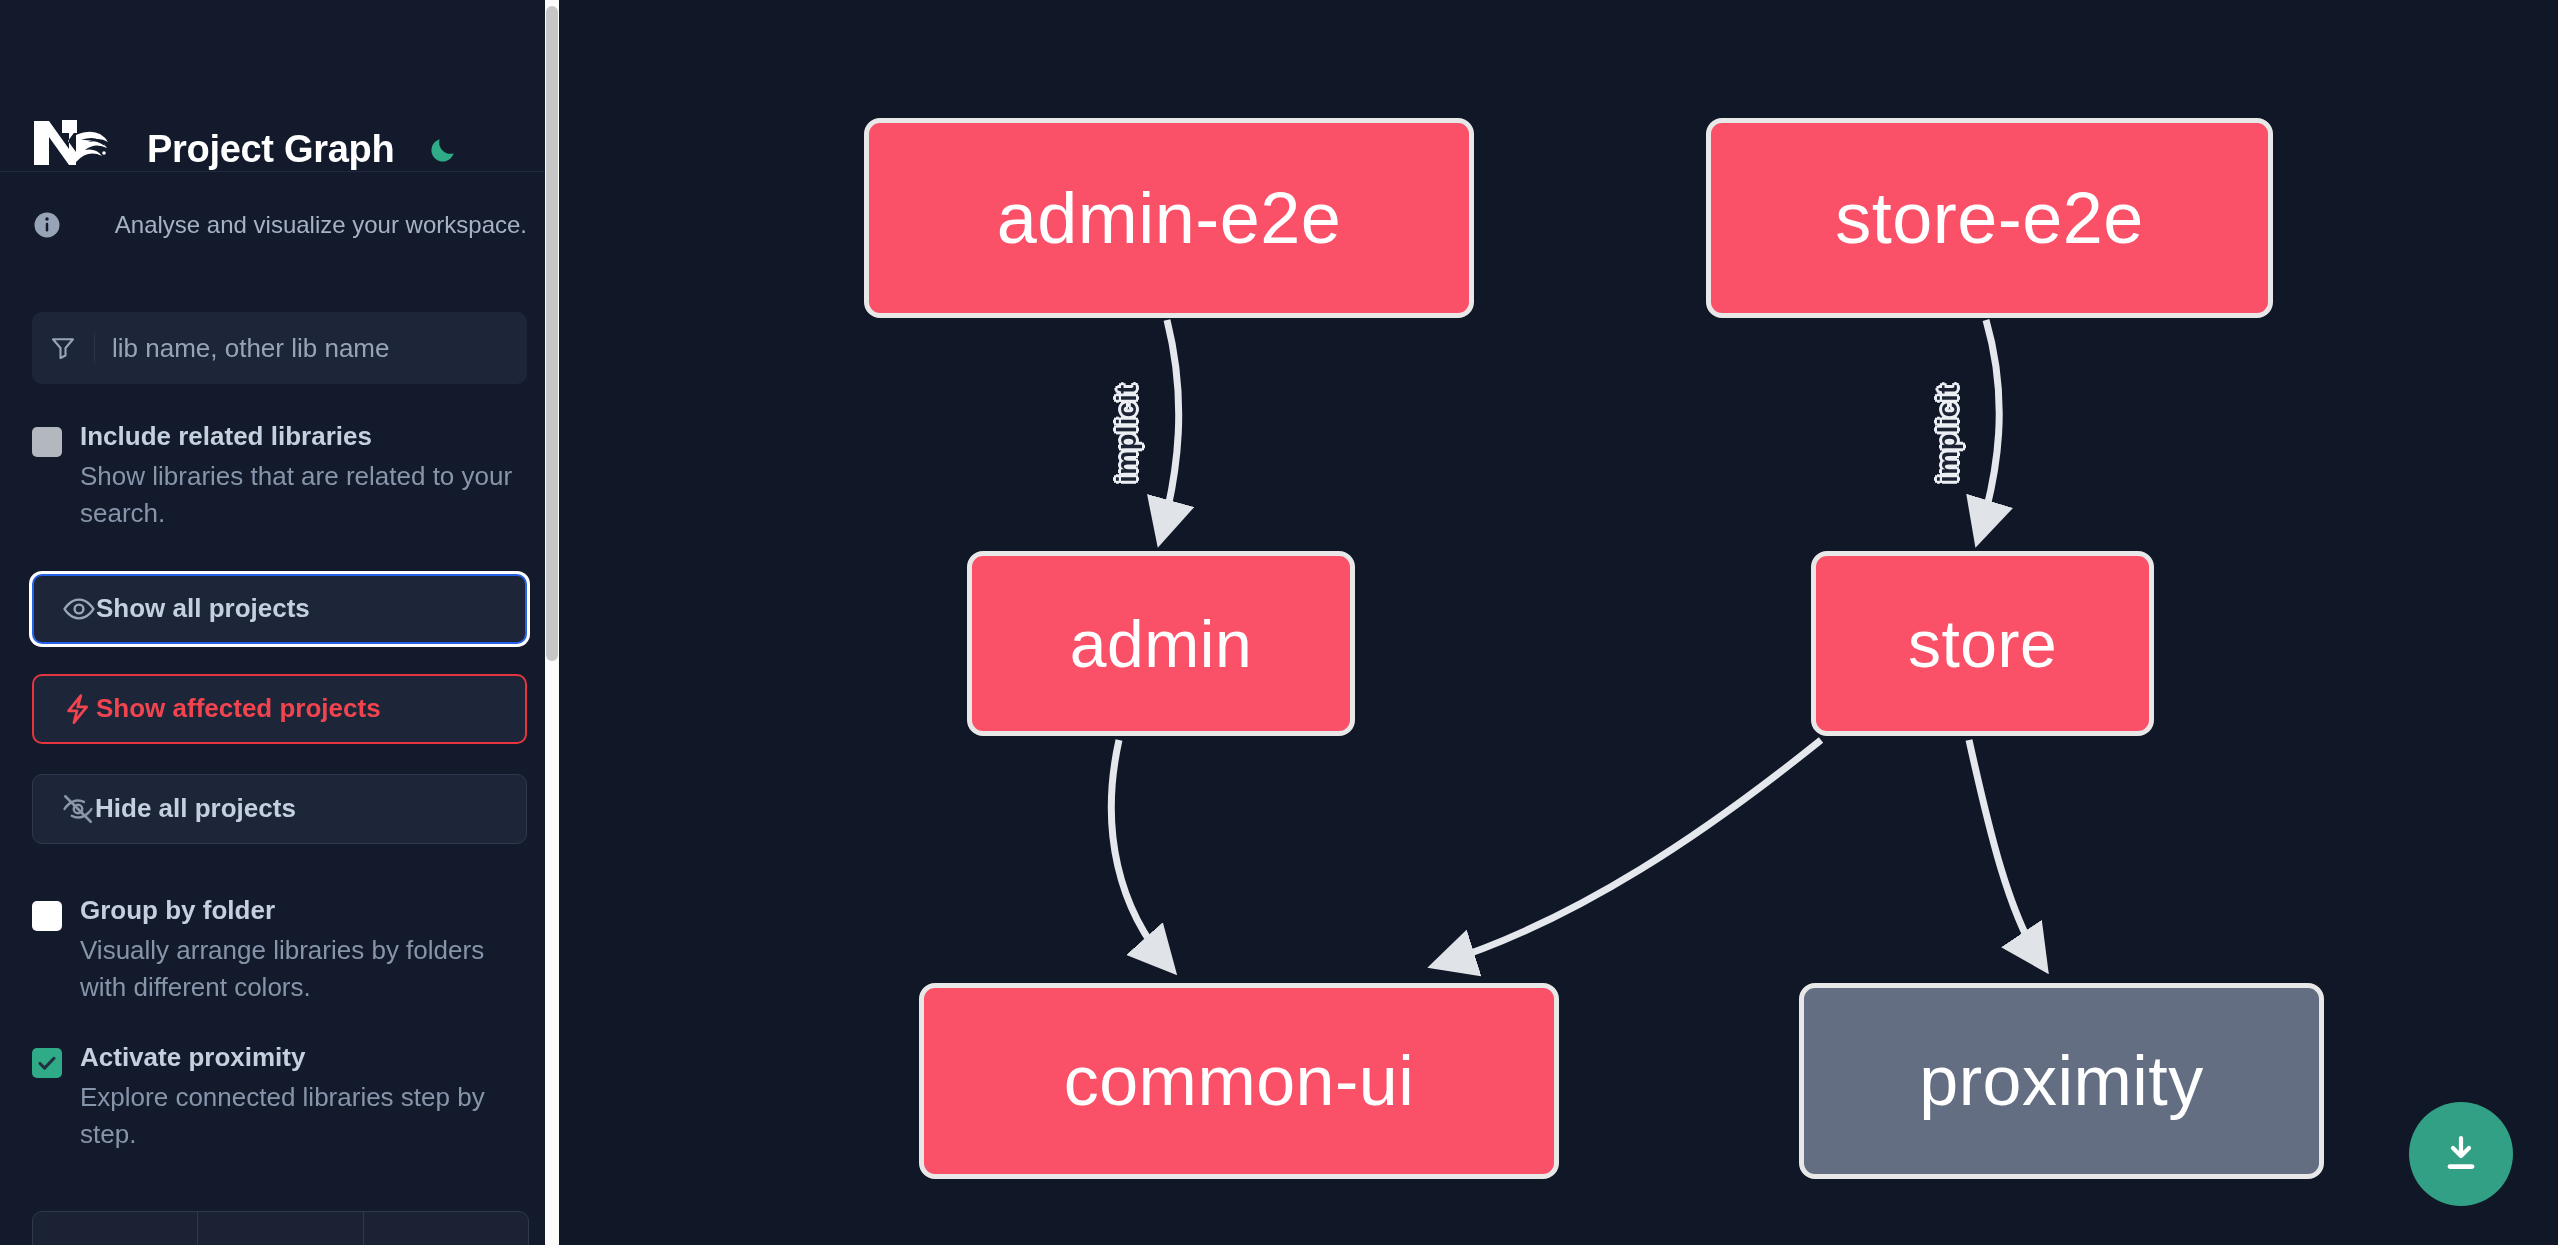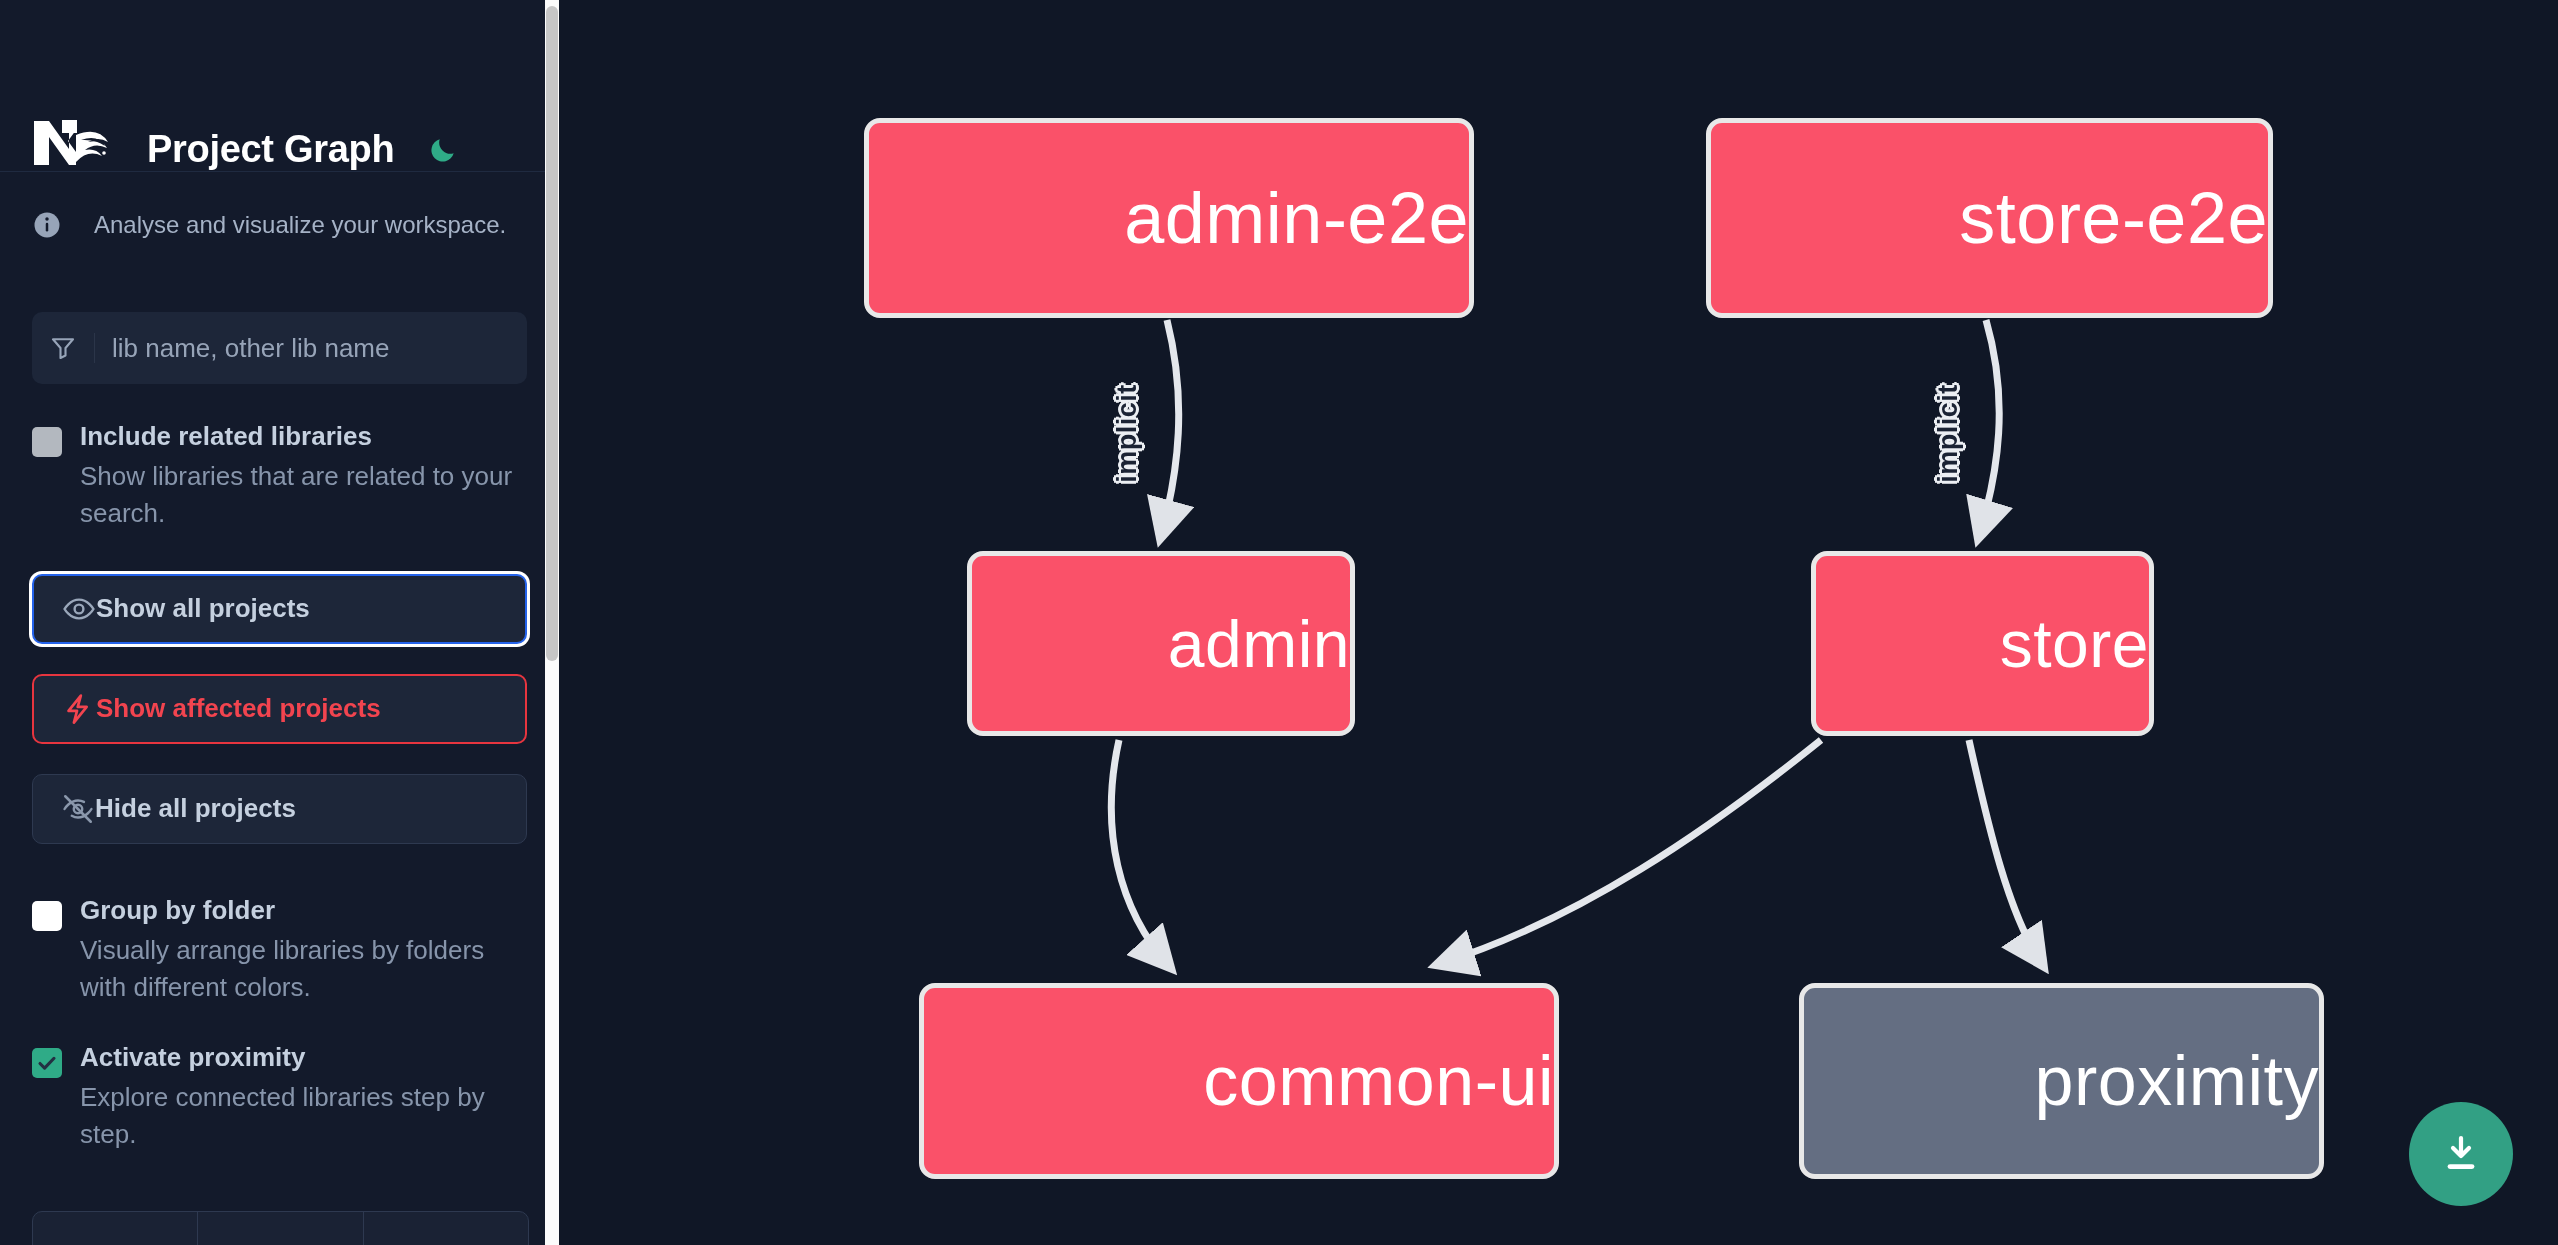--- a/index.html
+++ b/index.html
@@ -65,23 +65,24 @@
   }
 
   .sidebar-body {
     padding: 0 32px;
     box-sizing: border-box;
   }
 
   .info-row {
     display: flex;
     align-items: center;
-    gap: 32px;
+    gap: 4px;
     padding-top: 38px;
     padding-bottom: 10px;
+    justify-content: space-between;
   }
   .info-icon {
     flex: 0 0 30px;
     width: 30px;
     height: 30px;
   }
   .info-text {
     color: #a5b2c6;
     font-size: 24px;
     white-space: nowrap;
@@ -234,21 +235,21 @@
     width: 1999px;
     height: 1245px;
   }
   .node {
     position: absolute;
     border-radius: 16px;
     border: 5px solid #e8e8e8;
     box-sizing: border-box;
     display: flex;
     align-items: center;
-    justify-content: flex-end;
+    justify-content: center;
     color: #ffffff;
     font-weight: 400;
     letter-spacing: 0.5px;
     cursor: pointer;
     z-index: 3;
   }
   .node.pink { background: #fa5169; }
   .node.slate { background: #646e82; }
 
   .edge-label {

